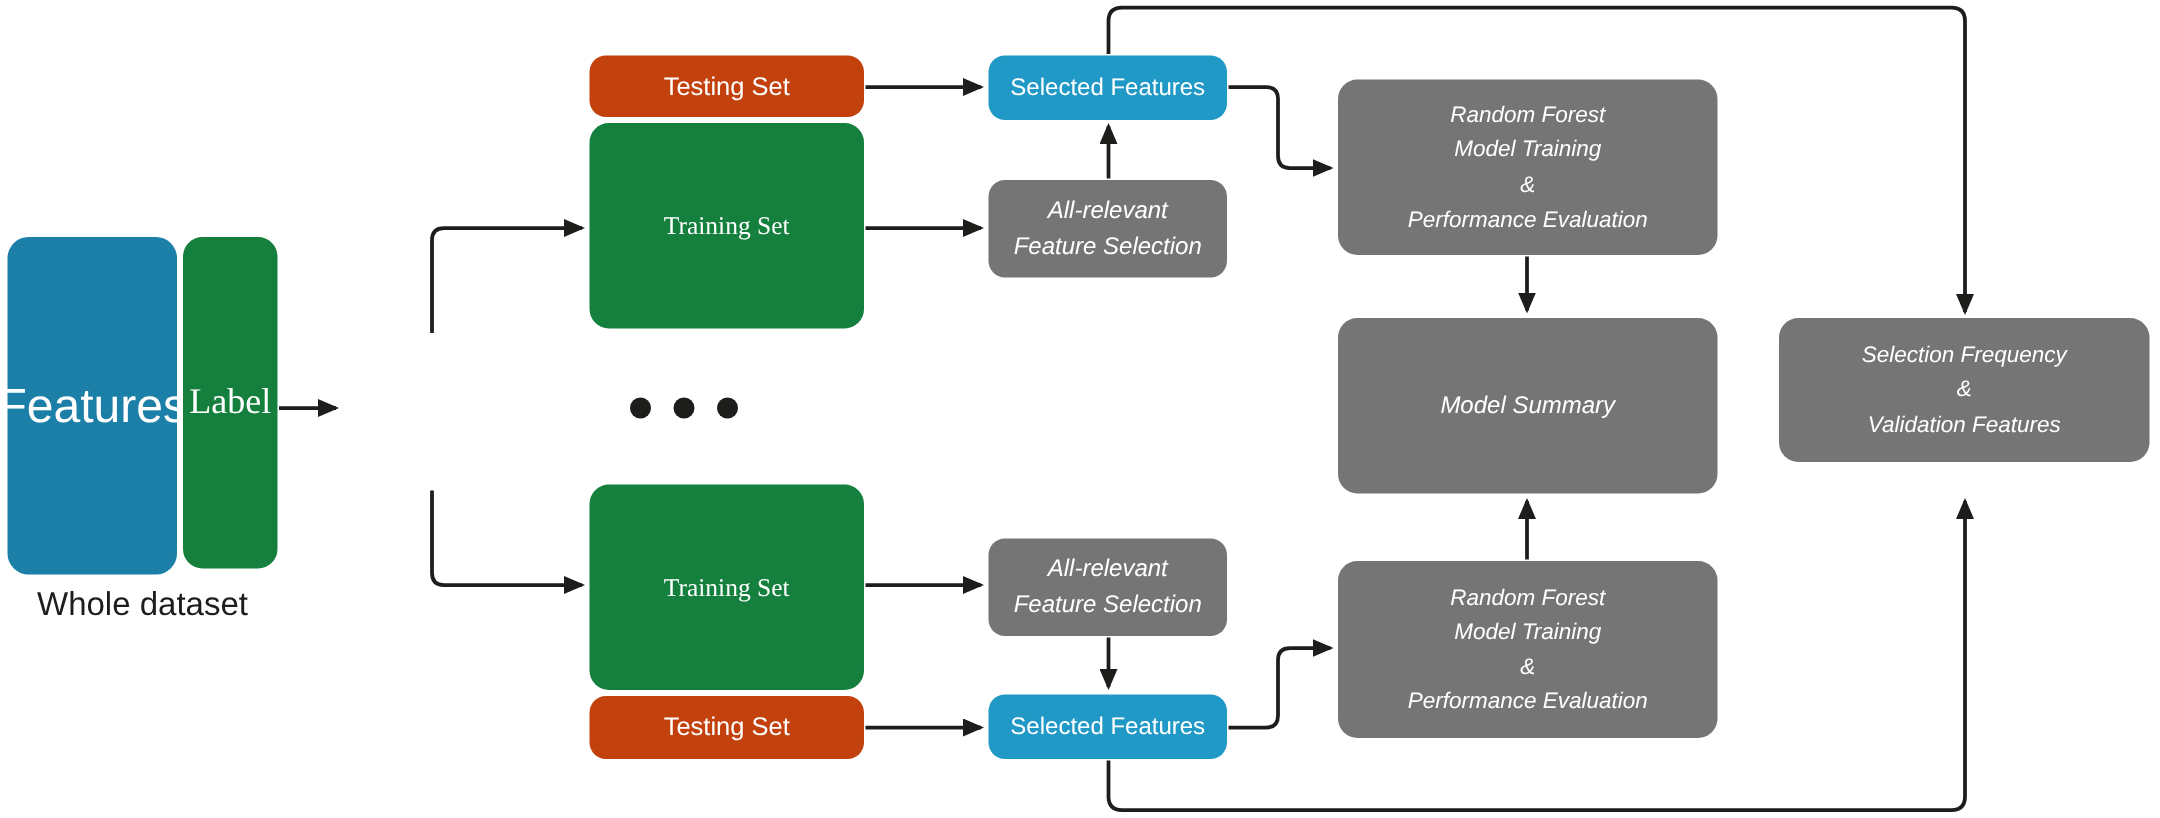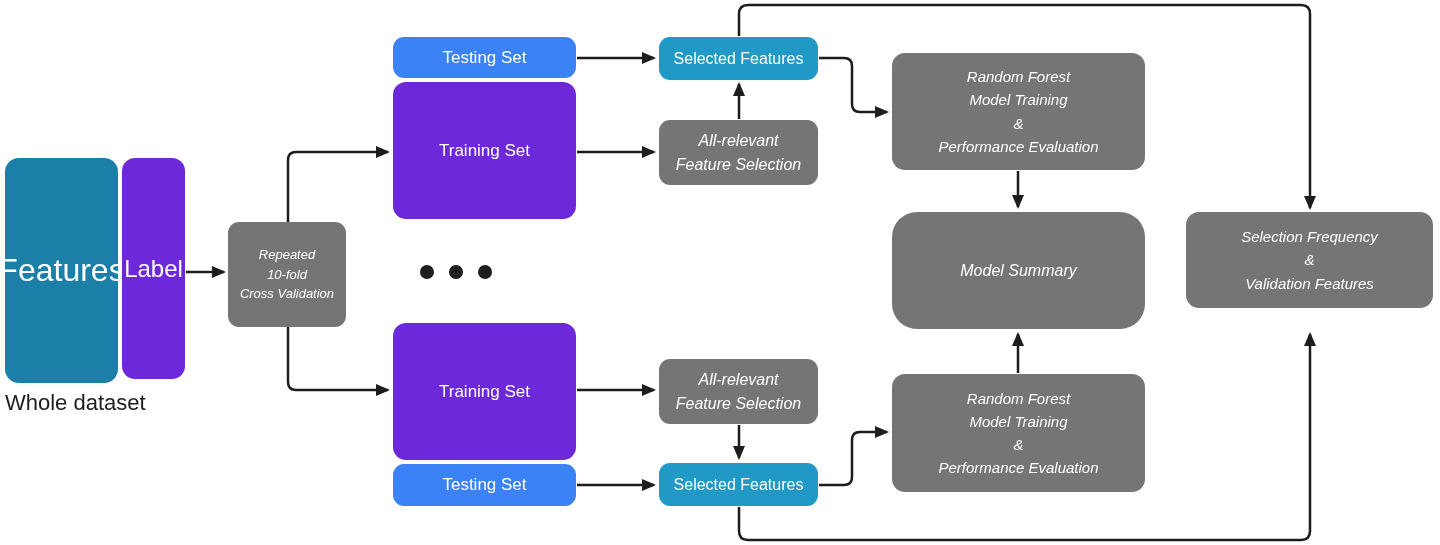--- a/index.html
+++ b/index.html
@@ -7,45 +7,45 @@
     position:relative;width:1440px;height:545px;background:#ffffff;
     font-family:"Liberation Sans",sans-serif;overflow:hidden;
   }
   #wires{position:absolute;left:0;top:0;width:1440px;height:545px;z-index:1;}
   .node{
     position:absolute;z-index:2;display:flex;flex-direction:column;
     align-items:center;justify-content:center;text-align:center;
     color:#ffffff;box-sizing:border-box;
   }
   .dark-teal{background:#1c7fa8;border-radius:14px;}
-  .light-blue{background:#6d28d9;border-radius:13px;}
-  .teal{background:#3b82f6;border-radius:11px;}
+  .light-blue{background:#15803d;border-radius:13px;font-family:Liberation Serif, serif;}
+  .teal{background:#c2410c;border-radius:11px;}
   .bright-teal{background:#2199c6;border-radius:11px;text-align:right;}
   .gray{background:#757575;border-radius:11px;font-style:italic;}
 
   .features{left:5px;top:158px;width:113px;height:225px;font-size:32px;}
   .labelbox{left:122px;top:158px;width:63px;height:221px;font-size:24px;}
   .caption{
     position:absolute;z-index:2;left:5px;top:390px;width:180px;
-    color:#1d1d1b;font-size:22px;
+    text-align:center;color:#1d1d1b;font-size:22px;
   }
   .cv{left:228px;top:222px;width:118px;height:105px;font-size:13px;line-height:1.5;}
 
   .testing-top{left:393px;top:37px;width:183px;height:41px;font-size:17px;}
   .training-top{left:393px;top:82px;width:183px;height:137px;font-size:17px;}
   .training-bottom{left:393px;top:323px;width:183px;height:137px;font-size:17px;}
   .testing-bottom{left:393px;top:464px;width:183px;height:42px;font-size:17px;}
 
   .selected-top{left:659px;top:37px;width:159px;height:43px;font-size:16px;}
   .allrel-top{left:659px;top:120px;width:159px;height:65px;font-size:16px;line-height:1.45;}
   .allrel-bottom{left:659px;top:359px;width:159px;height:65px;font-size:16px;line-height:1.45;}
   .selected-bottom{left:659px;top:463px;width:159px;height:43px;font-size:16px;}
 
   .rf-top{left:892px;top:53px;width:253px;height:117px;font-size:15px;line-height:1.55;border-radius:13px;}
-  .model-summary{left:892px;top:212px;width:253px;height:117px;font-size:16px;border-radius:25px;}
+  .model-summary{left:892px;top:212px;width:253px;height:117px;font-size:16px;border-radius:13px;}
   .rf-bottom{left:892px;top:374px;width:253px;height:118px;font-size:15px;line-height:1.55;border-radius:13px;}
   .sel-freq{left:1186px;top:212px;width:247px;height:96px;font-size:15px;line-height:1.55;border-radius:13px;}
 
   .dots{position:absolute;z-index:2;left:420px;top:265px;width:72px;height:14px;
         display:flex;justify-content:space-between;align-items:center;}
   .dot{width:14px;height:14px;border-radius:50%;background:#1d1d1b;}
 
   .wire{stroke:#1d1d1b;stroke-width:2.5;fill:none;}
 </style>
 </head>
@@ -79,25 +79,20 @@
   <div class="node dark-teal features">
     <span>Features</span>
   </div>
 
   <div class="node light-blue labelbox">
     <span>Label</span>
   </div>
 
   <div class="caption">Whole dataset</div>
 
-  <div class="node gray cv">
-    <div>Repeated</div>
-    <div>10-fold</div>
-    <div>Cross Validation</div>
-  </div>
 
   <div class="node teal testing-top">
     <span>Testing Set</span>
   </div>
 
   <div class="node light-blue training-top">
     <span>Training Set</span>
   </div>
 
   <div class="dots">

